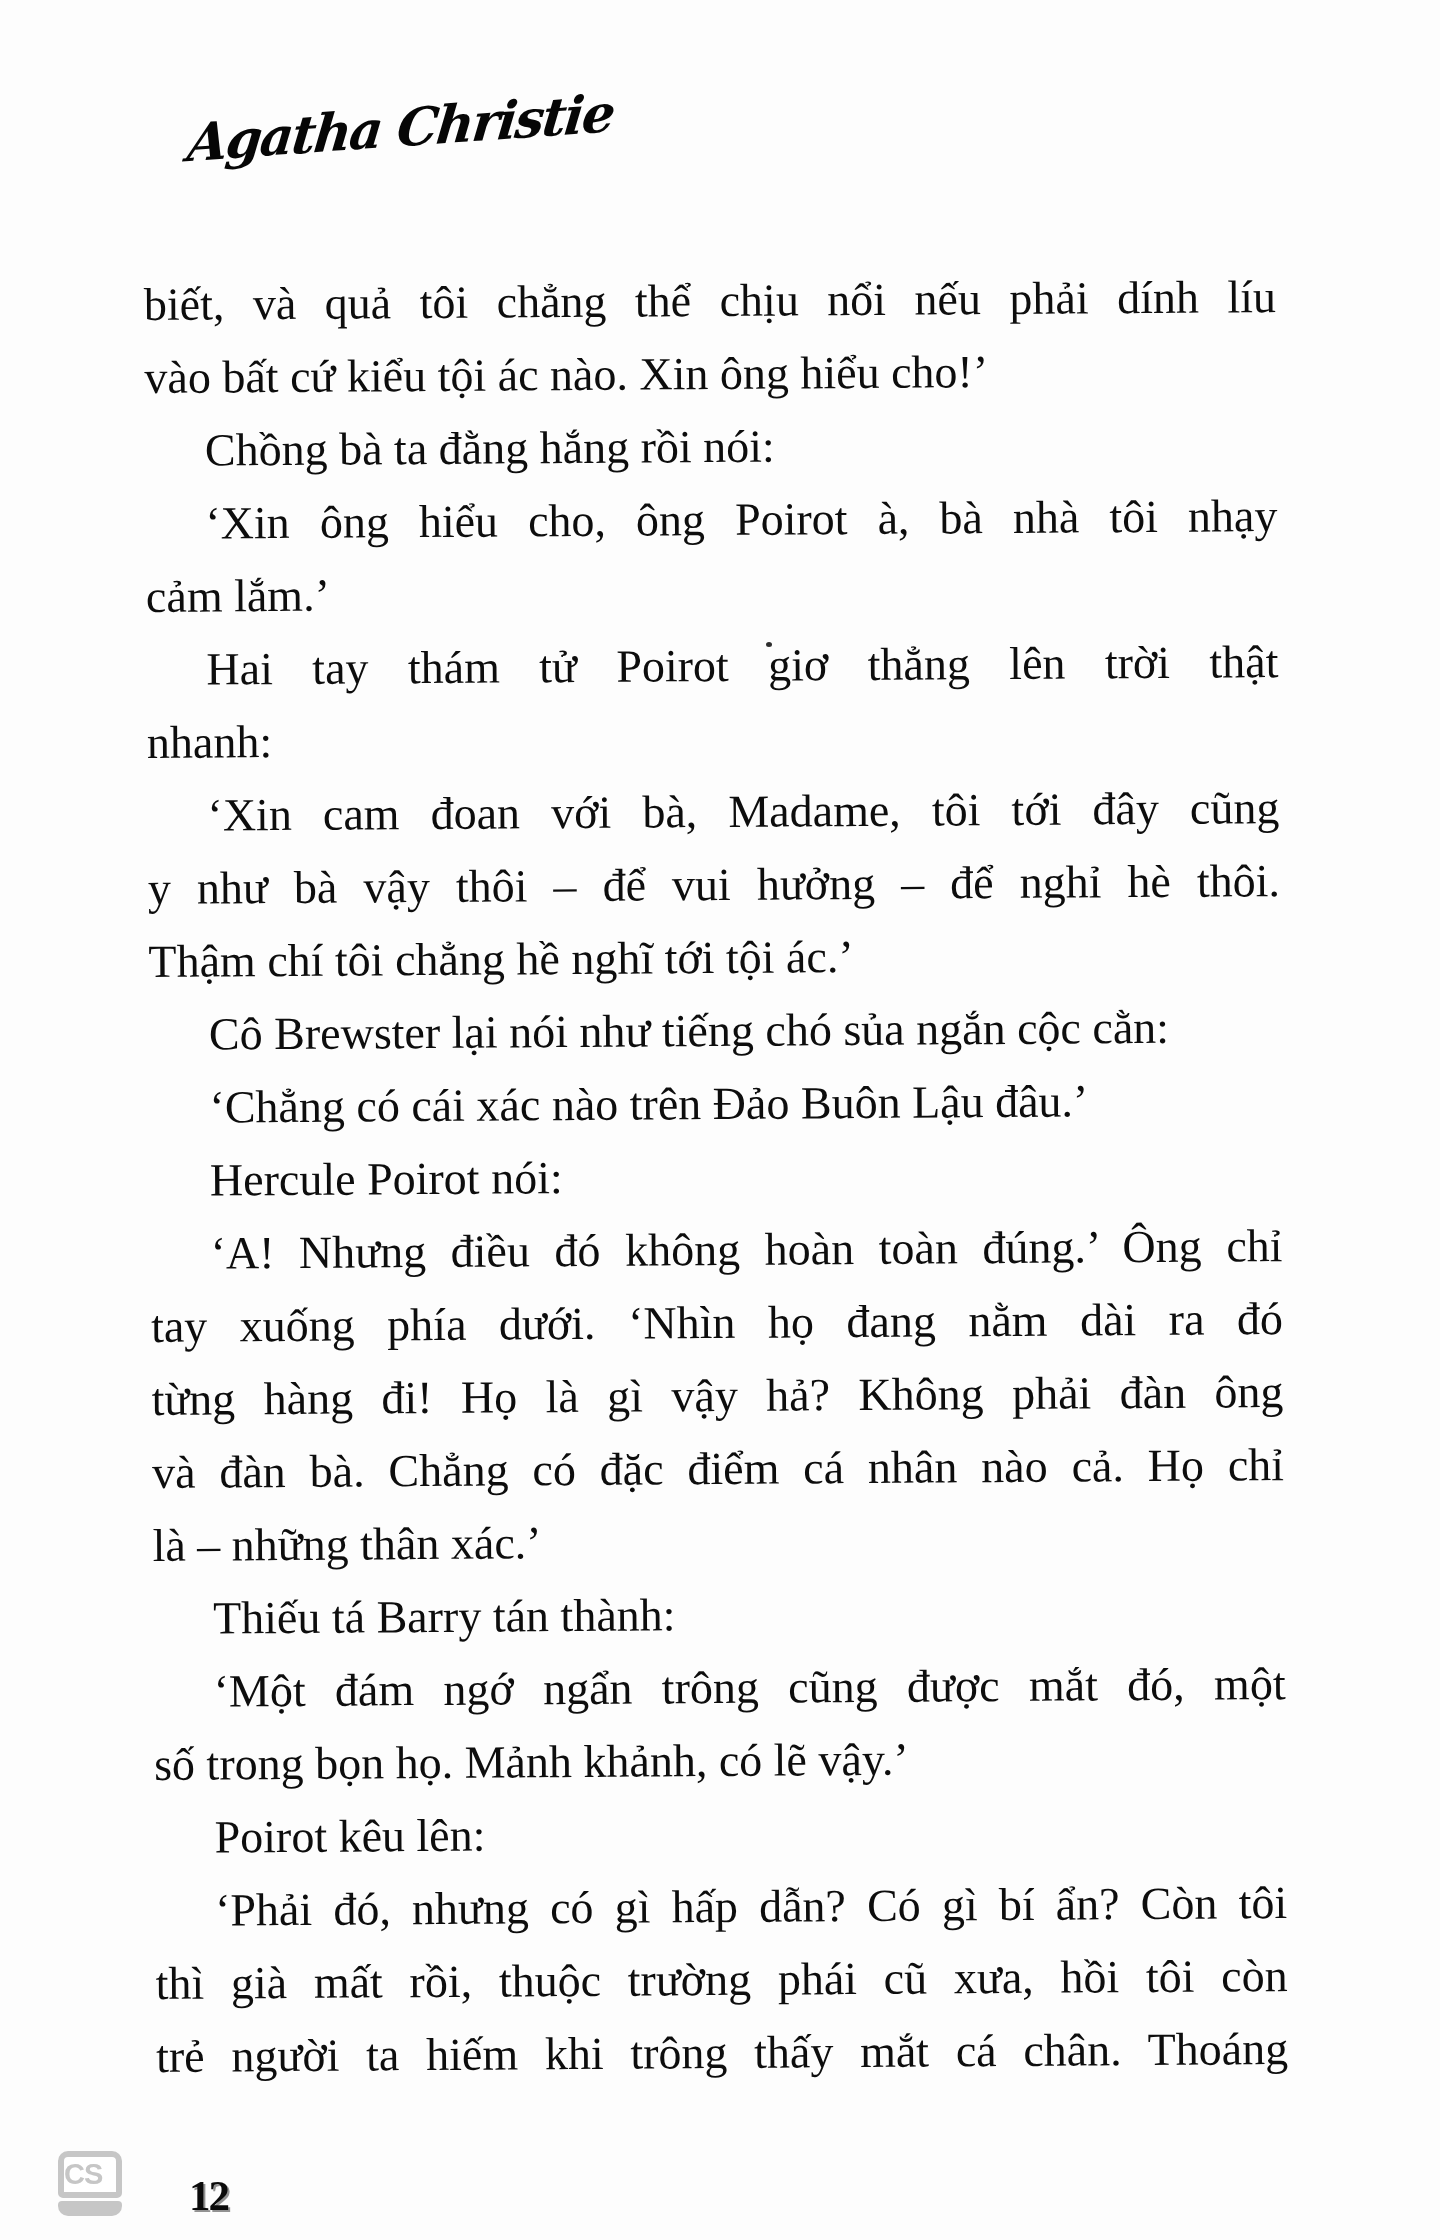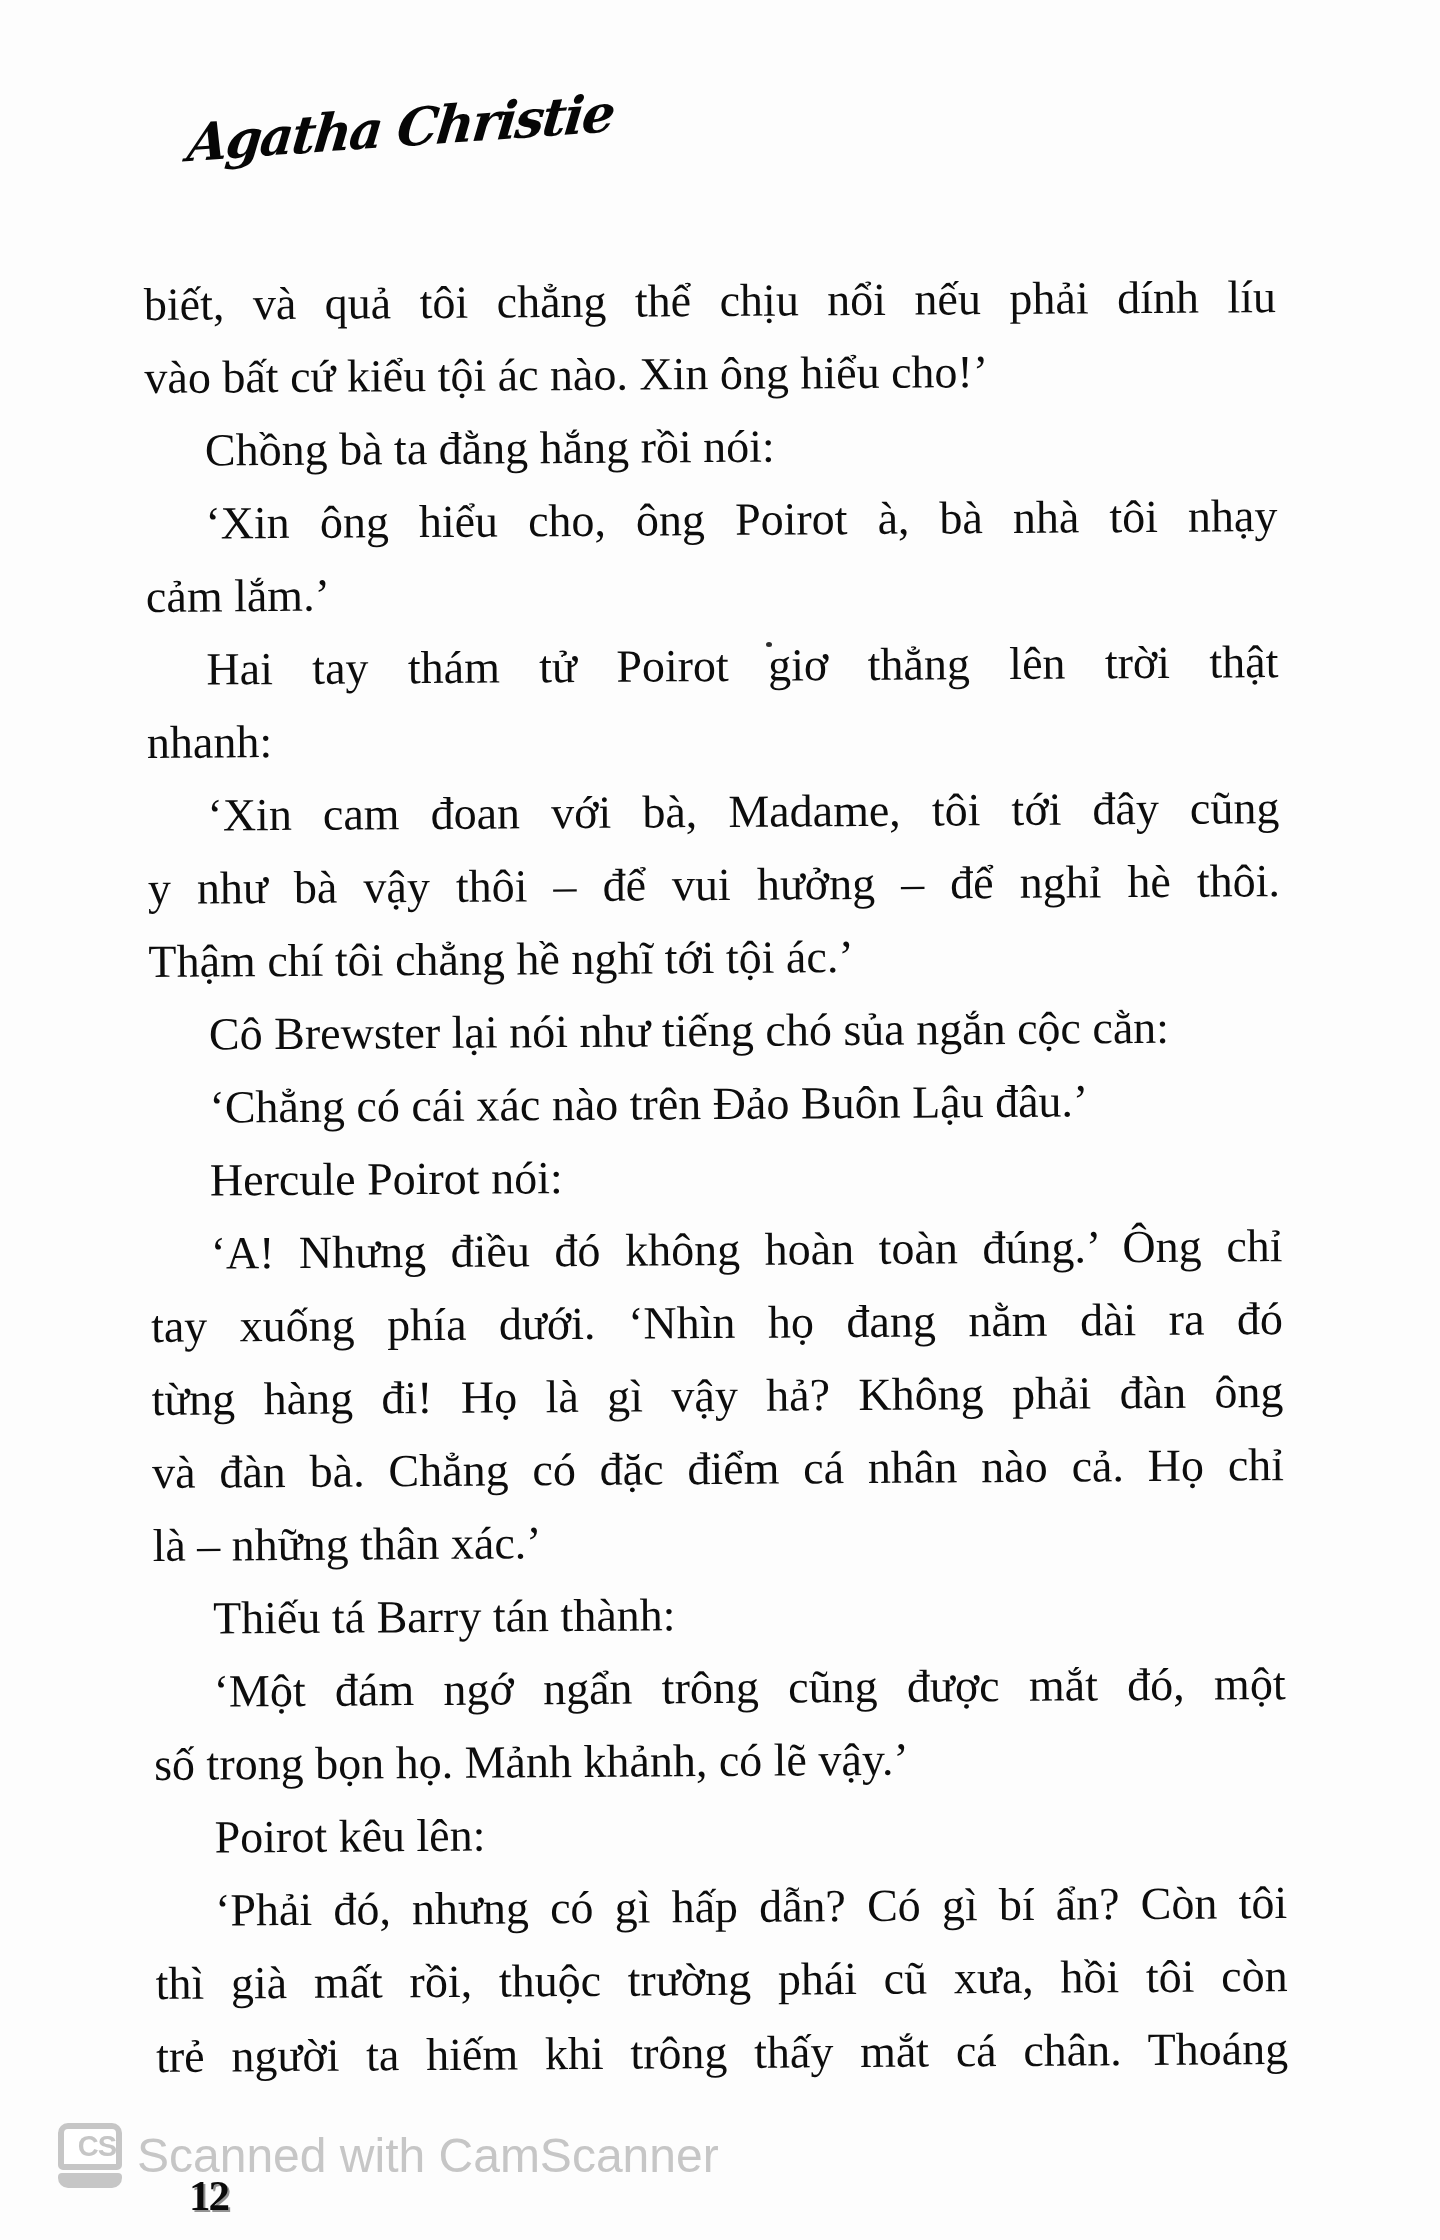--- a/index.html
+++ b/index.html
@@ -45,21 +45,21 @@
   
   .cs-logo{
     position:absolute;left:58px;top:2123px;width:64px;height:66px;
   }
   .cs-logo .cs-box{
     box-sizing:border-box;
     width:64px;height:47px;
     border:6px solid var(--wm,#c6c6c6);
     border-radius:10px 10px 5px 5px;
     background:#ffffff;
-    display:flex;align-items:center;justify-content:flex-end;
+    display:flex;align-items:center;justify-content:flex-start;margin-top:28px;
   }
   .cs-logo .cs-letters{
     font-family:"Liberation Sans","DejaVu Sans",sans-serif;
     font-weight:bold;font-size:29px;line-height:29px;
     letter-spacing:-1px;
     color:var(--wm,#c6c6c6);
   }
   .cs-logo .cs-base{
     width:64px;height:15px;margin-top:3px;
     background:var(--wm,#c6c6c6);
@@ -120,17 +120,16 @@
 
   <div class="speck"></div>
 
   <div class="cs-logo">
     <div class="cs-box">
       <span class="cs-letters">CS</span>
     </div>
     <div class="cs-base"></div>
   </div>
 
-  <div class="watermark">Scanned with CamScanner</div>
 
   <div class="pagenum">12</div>
 
 </div>
 
 </body></html>

